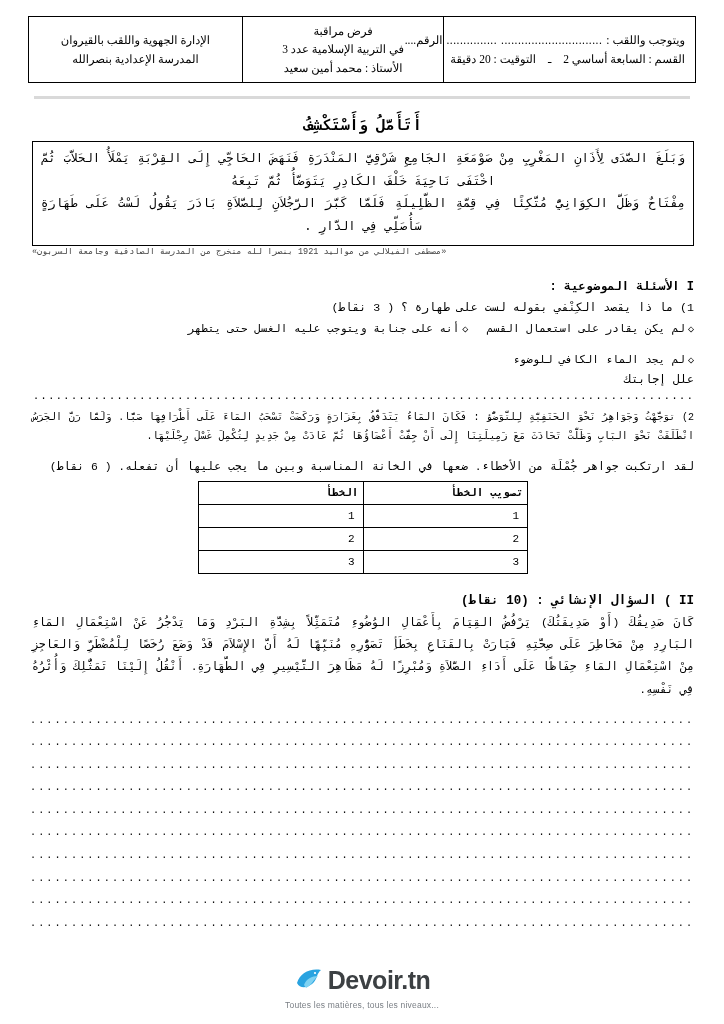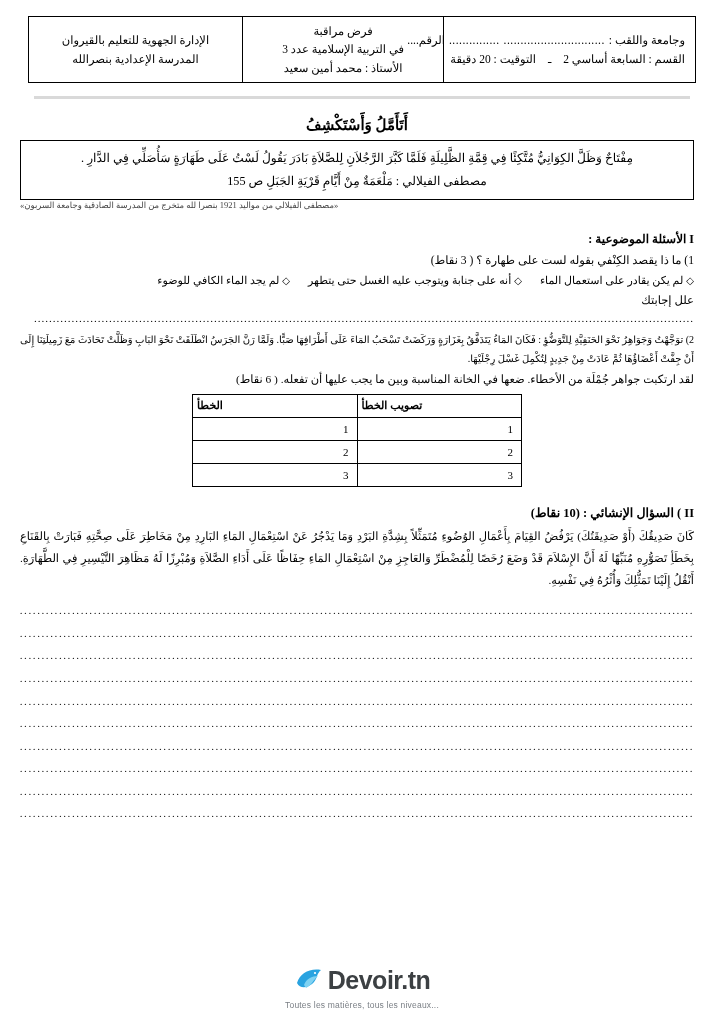--- a/index.html
+++ b/index.html
@@ -64,22 +64,23 @@
     left: 34px;
     right: 34px;
     height: 3px;
     background: #d9d9d9;
   }
 
   
   .content {
     position: absolute;
     top: 110px;
-    left: 20px;
+    left: 32px;
     right: 30px;
+    font-family: Liberation Mono, monospace;
   }
   .section-title {
     text-align: center;
     font-size: 15px;
     font-weight: bold;
     margin: 6px 0 6px;
     letter-spacing: .5px;
   }
   .quote-box {
     border: 1.2px solid #000;
@@ -130,39 +131,39 @@
   .q2-body {
     font-size: 10px;
     line-height: 1.95;
     text-align: justify;
     text-align-last: right;
     margin-top: 6px;
   }
   .q2-instr {
     font-size: 11.4px;
     text-align: right;
-    margin-top: 3px;
+    margin-top: 12px;
   }
 
   
   .tbl-wrap {
     display: flex;
     justify-content: center;
     margin-top: 8px;
   }
   table.errors {
     border-collapse: collapse;
     width: 330px;
     table-layout: fixed;
   }
   table.errors th, table.errors td {
     border: 1.2px solid #000;
     height: 22px;
     font-size: 11px;
-    text-align: left;
+    text-align: right;
     padding: 0 4px;
   }
   table.errors th { font-weight: bold; }
   table.errors td.num { text-align: right; padding-right: 8px; }
 
   
   .part2-title {
     margin-top: 18px;
     font-size: 12.5px;
     font-weight: bold;
@@ -227,63 +228,63 @@
 <body>
 
 <div class="page">
 
   <div class="header-wrap">
     <table class="header">
       <tbody>
           <tr>
         <td class="hdr-left">
           <div class="row-split">
-            <span class="hdr-line">وجامعة واللقب :</span>
+            <span class="hdr-line">ويتوجب واللقب :</span>
             <span class="hdr-line dotted">..............................</span>
             <span class="hdr-line dotted">...............</span>
             <span class="hdr-line">الرقم....</span>
           </div>
           <div class="row-split">
             <span class="hdr-line">القسم : السابعة أساسي 2</span>
             <span class="hdr-line">ـ</span>
             <span class="hdr-line">التوقيت : 20 دقيقة</span>
           </div>
         </td>
         <td class="hdr-mid">
           <div class="hdr-line">فرض مراقبة</div>
           <div class="hdr-line">في التربية الإسلامية عدد 3</div>
           <div class="hdr-line">الأستاذ : محمد أمين سعيد</div>
         </td>
         <td class="hdr-right">
-          <div class="hdr-line">الإدارة الجهوية للتعليم بالقيروان</div>
+          <div class="hdr-line">الإدارة الجهوية واللقب بالقيروان</div>
           <div class="hdr-line">المدرسة الإعدادية بنصرالله</div>
         </td>
       </tr>
     </tbody>
       </table>
   </div>
   <div class="header-shadow"></div>
 
   <div class="content">
 
     <div class="section-title">أَتَأَمَّلُ وَأَسْتَكْشِفُ</div>
 
     <div class="quote-box">
+      <span class="ln">وَبَلَغَ الصَّدَى لِأَذَانِ المَغْرِبِ مِنْ صَوْمَعَةِ الجَامِعِ شَرْقِيَّ المَنْدَرَةِ فَنَهَضَ الحَاجِّي إِلَى القِرْبَةِ يَمْلَأُ الحَلاَّبَ ثُمَّ اخْتَفَى نَاحِيَةَ خَلْفَ الكَادِرِ يَتَوَضَّأُ ثُمَّ تَبِعَهُ</span>
       <span class="ln">مِفْتَاحٌ وَظَلَّ الكِوَانِيُّ مُتَّكِئًا فِي قِمَّةِ الظَّلِيلَةِ فَلَمَّا كَبَّرَ الرَّجُلاَنِ لِلصَّلاَةِ بَادَرَ يَقُولُ لَسْتُ عَلَى طَهَارَةٍ سَأُصَلِّي فِي الدَّارِ .</span>
-      <span class="ln">مصطفى الفيلالي : مَلْعَمَةٌ مِنْ أَيَّامِ قَرْيَةِ الجَبَلِ ص 155</span>
     </div>
 
     <div class="source">«مصطفى الفيلالي من مواليد 1921 بنصرا لله  متخرج من المدرسة الصادقية وجامعة السربون»</div>
 
     <div class="part-title">I الأسئلة الموضوعية :</div>
 
     <div class="q">1) ما ذا يقصد الكِنْفي بقوله لست على طهارة ؟ ( 3 نقاط)</div>
     <div class="choices">
       <span class="choice">
-        <span class="lozenge">◇</span><span>لم يكن يقادر على استعمال الماء</span>
+        <span class="lozenge">◇</span><span>لم يكن يقادر على استعمال القسم</span>
       </span>
       <span class="choice">
         <span class="lozenge">◇</span><span>أنه على جنابة ويتوجب عليه الغسل حتى يتطهر</span>
       </span>
       <span class="choice">
         <span class="lozenge">◇</span><span>لم يجد الماء الكافي للوضوء</span>
       </span>
     </div>
     <div class="q">علل إجابتك</div>
     <div class="dots-line">................................................................................................................................................................................</div>

